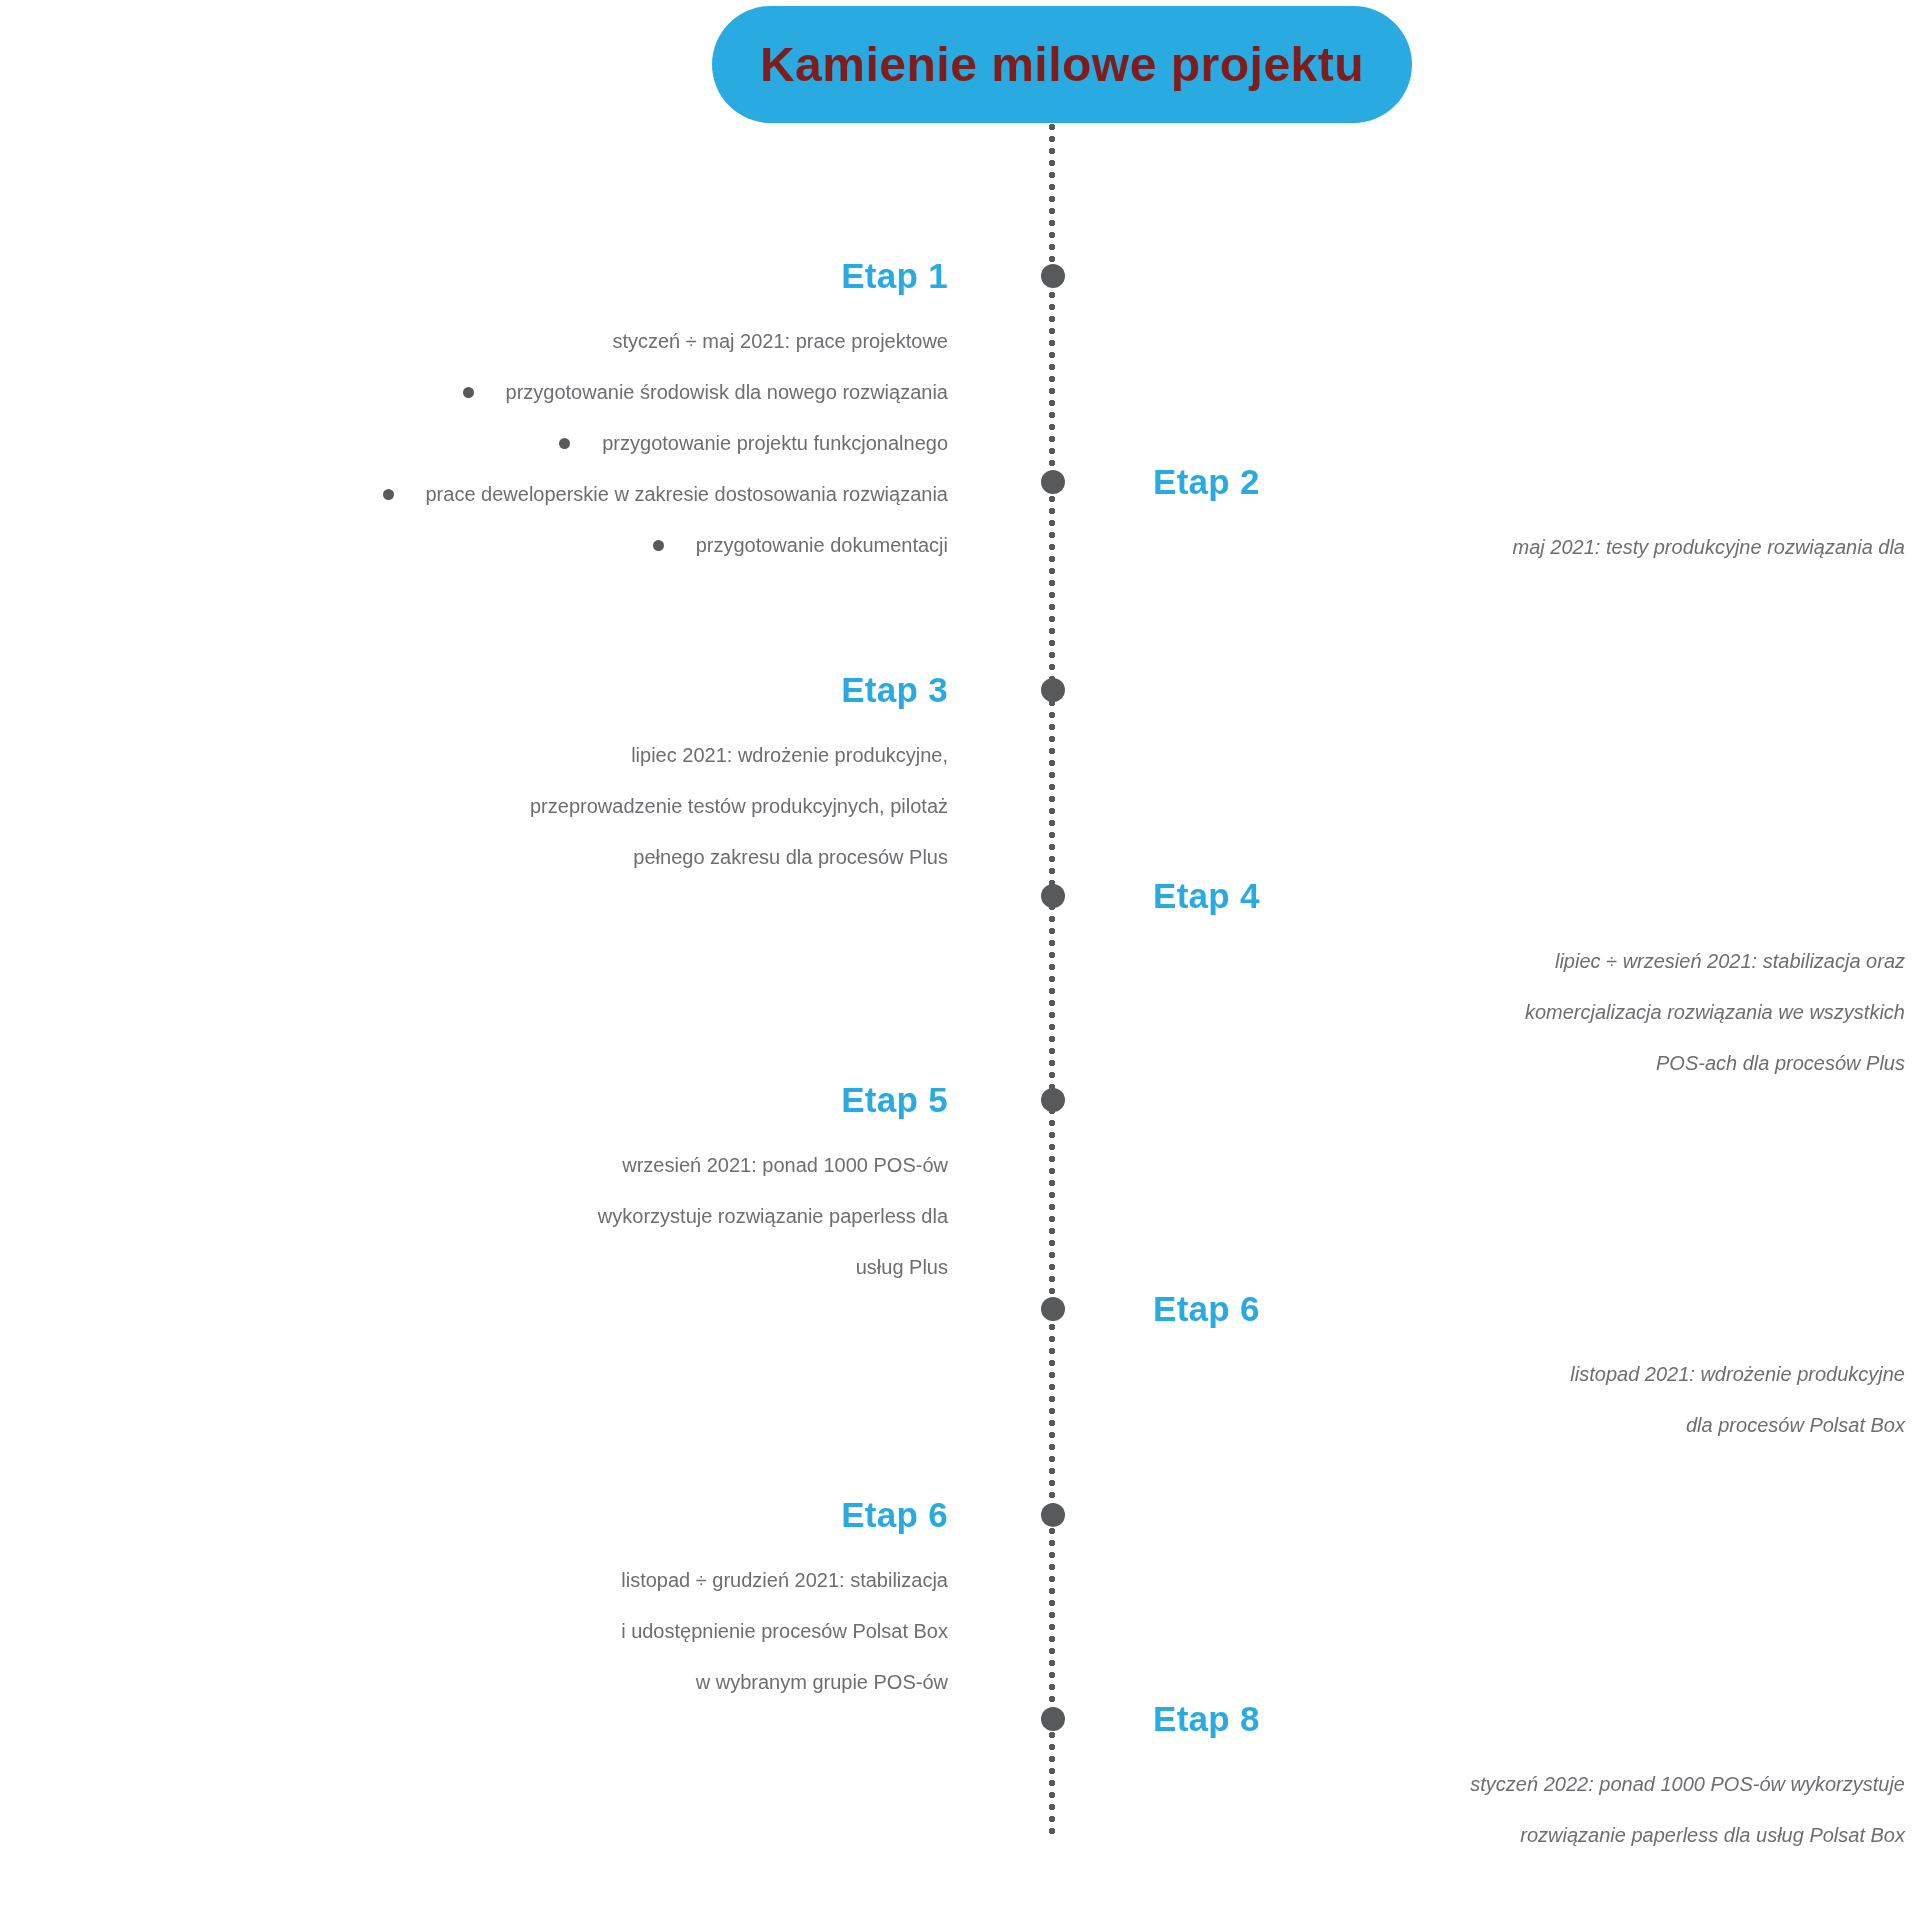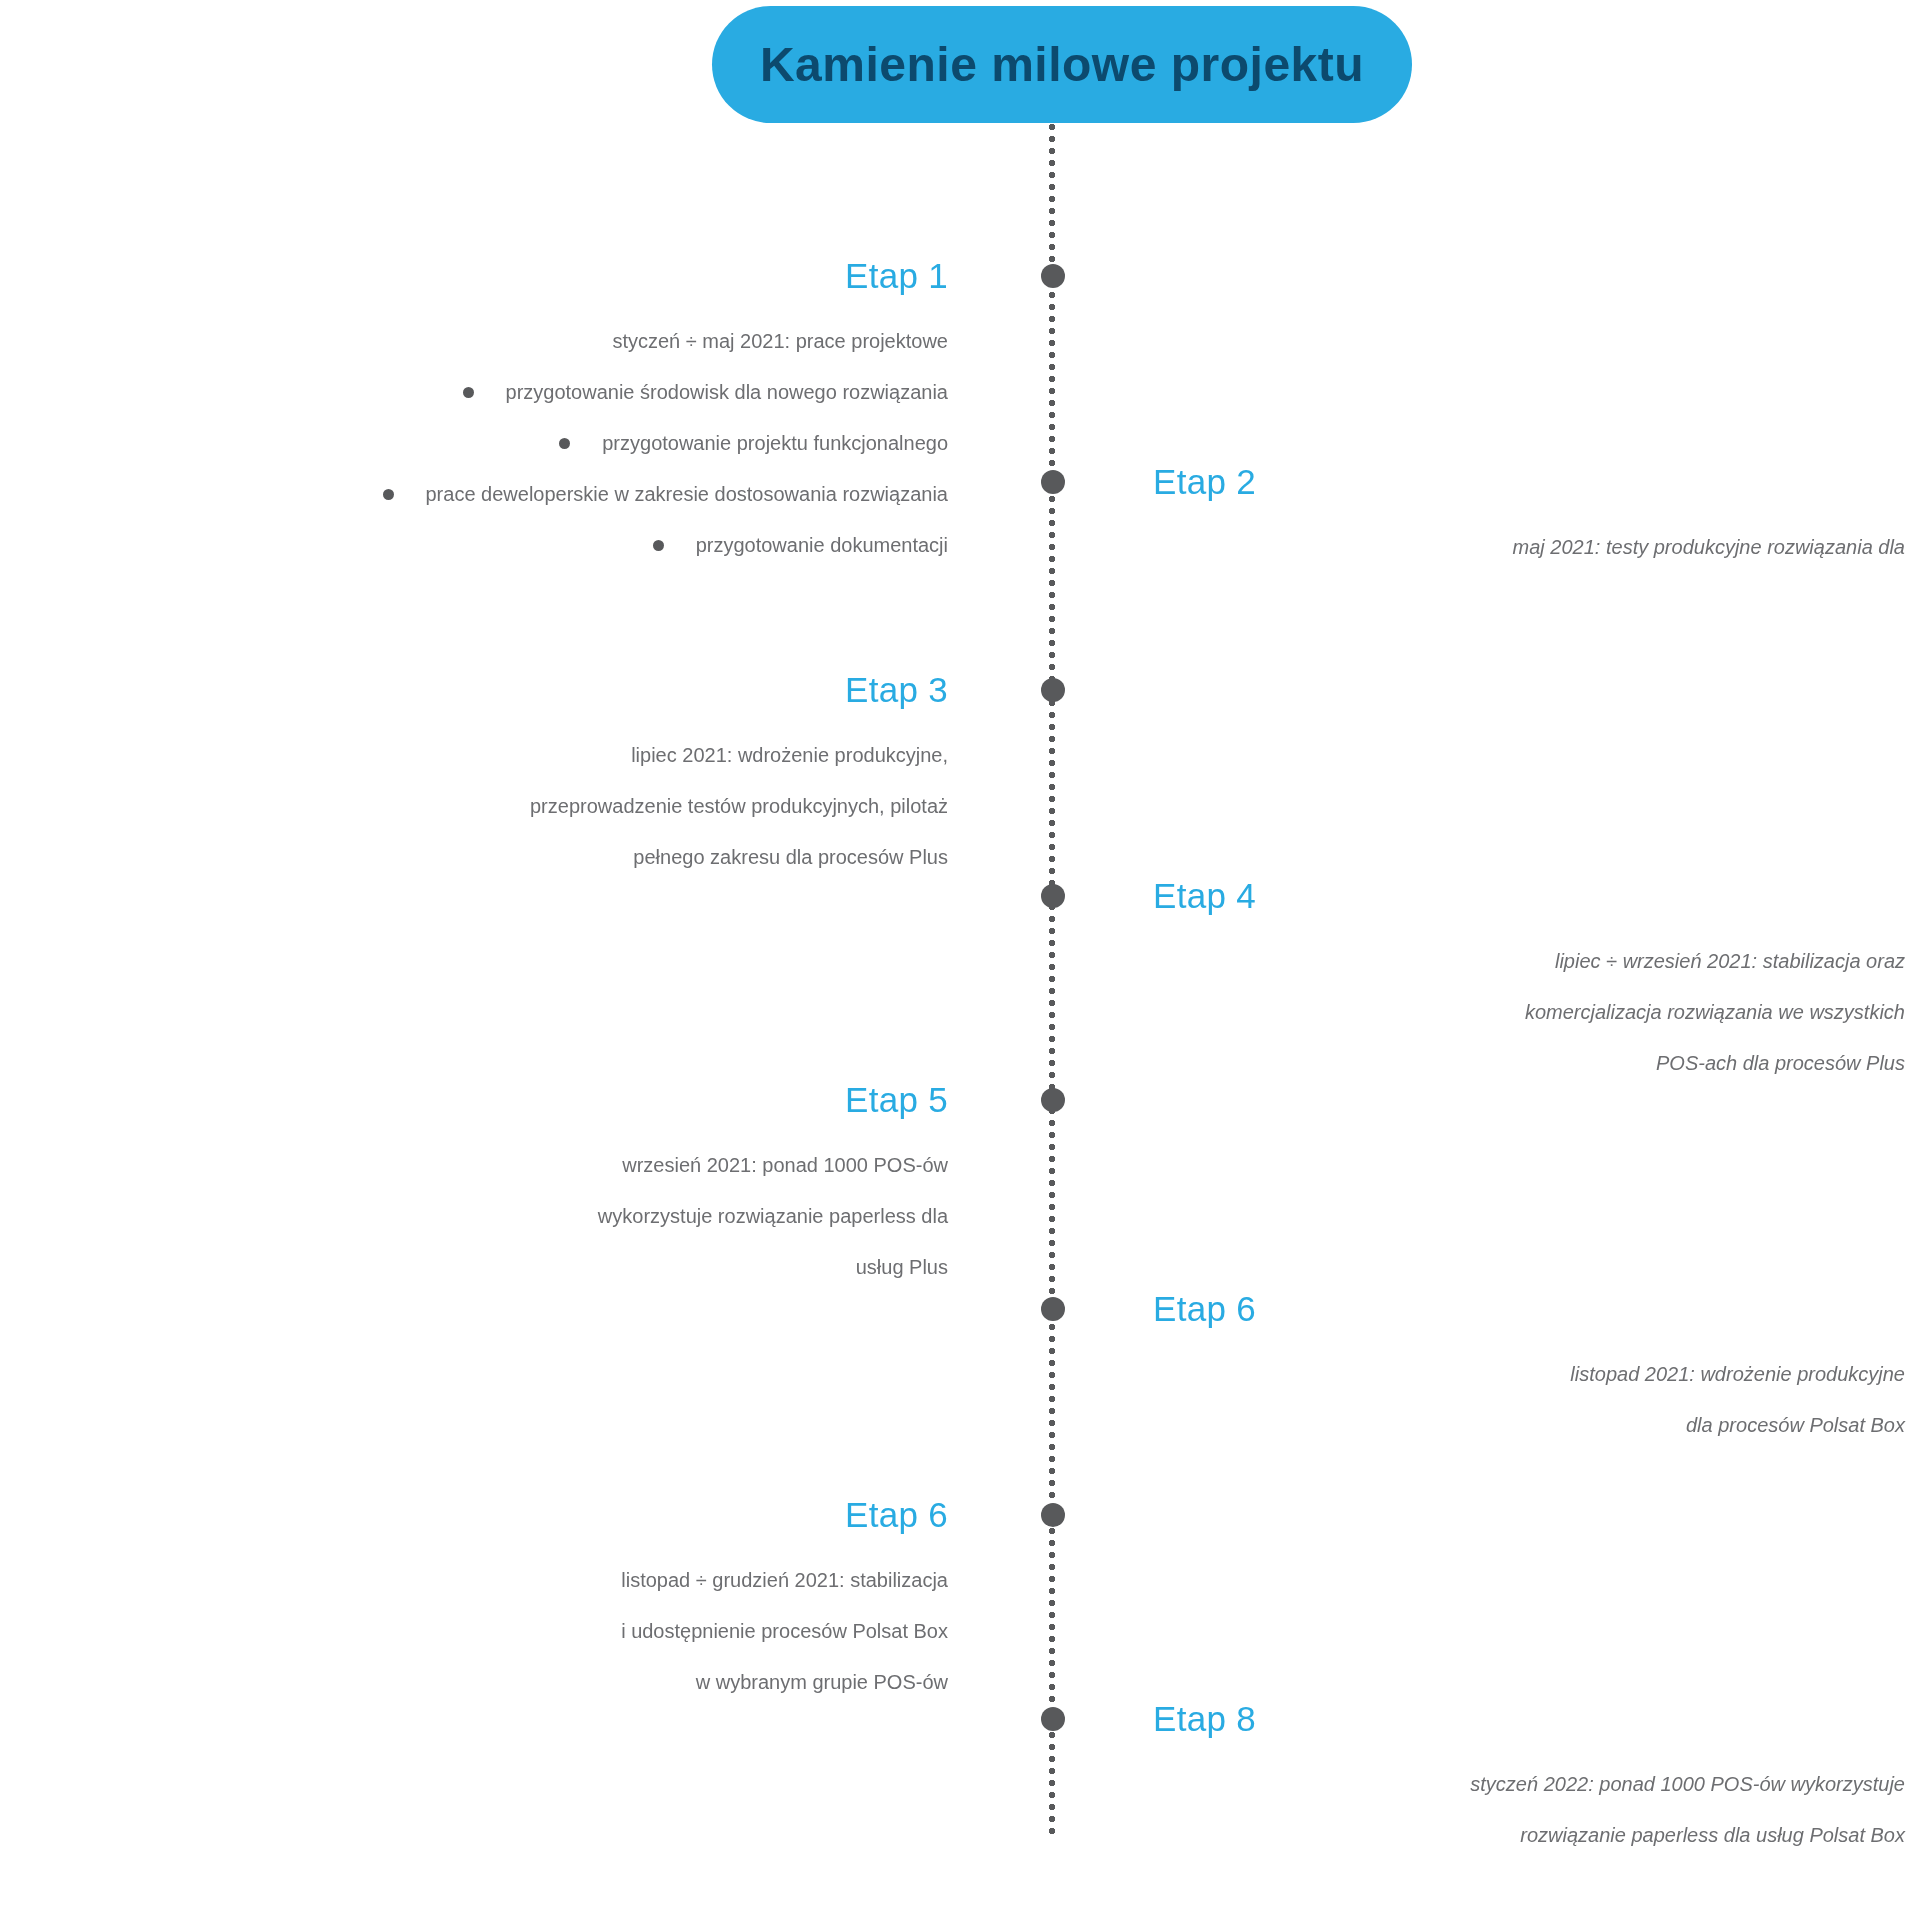--- a/index.html
+++ b/index.html
@@ -7,39 +7,39 @@
     width:1924px;height:1911px;position:relative;background:#FFFFFF;
     font-family:"Liberation Sans","DejaVu Sans",sans-serif;overflow:hidden;
   }
   
   .title-pill{
     position:absolute;left:712px;top:6px;width:700px;height:117px;
     background:#29ABE2;border-radius:59px;
     display:flex;align-items:center;justify-content:center;
   }
   .title-pill .title-text{
-    color:#0c4a6e;font-size:48px;font-weight:700;letter-spacing:0.5px;
+    color:#7f1d1d;font-size:48px;font-weight:700;letter-spacing:0.5px;
   }
   
   .timeline-line{
     position:absolute;left:1048px;top:121px;width:8px;height:1715px;
     background-image:radial-gradient(circle,#58595B 3px,rgba(88,89,91,0) 3.4px);
     background-size:8px 12px;background-position:center top;background-repeat:repeat-y;
   }
   
   .mdot{
     position:absolute;left:1041px;width:24px;height:24px;border-radius:50%;
     background:#58595B;
   }
   
   .milestone{position:absolute;}
   .milestone.left{left:30px;width:918px;text-align:right;}
   .milestone.right{left:1153px;width:752px;text-align:left;}
   .etap-label{
-    font-size:35px;font-weight:400;color:#29ABE2;line-height:48px;letter-spacing:0.3px;
+    font-size:35px;font-weight:700;color:#29ABE2;line-height:48px;letter-spacing:0.3px;
   }
   .m-body{margin-top:16px;font-size:20px;color:#6D6E71;line-height:51px;font-weight:400;}
   .m-line{white-space:nowrap;height:51px;}
   .milestone.left .m-line{display:flex;justify-content:flex-end;align-items:center;}
   .milestone.right .m-line{display:flex;justify-content:flex-end;align-items:center;font-style:italic;}
   .bullet{
     display:inline-block;width:11px;height:11px;border-radius:50%;
     background:#58595B;margin-right:32px;flex:none;
   }
 </style>

